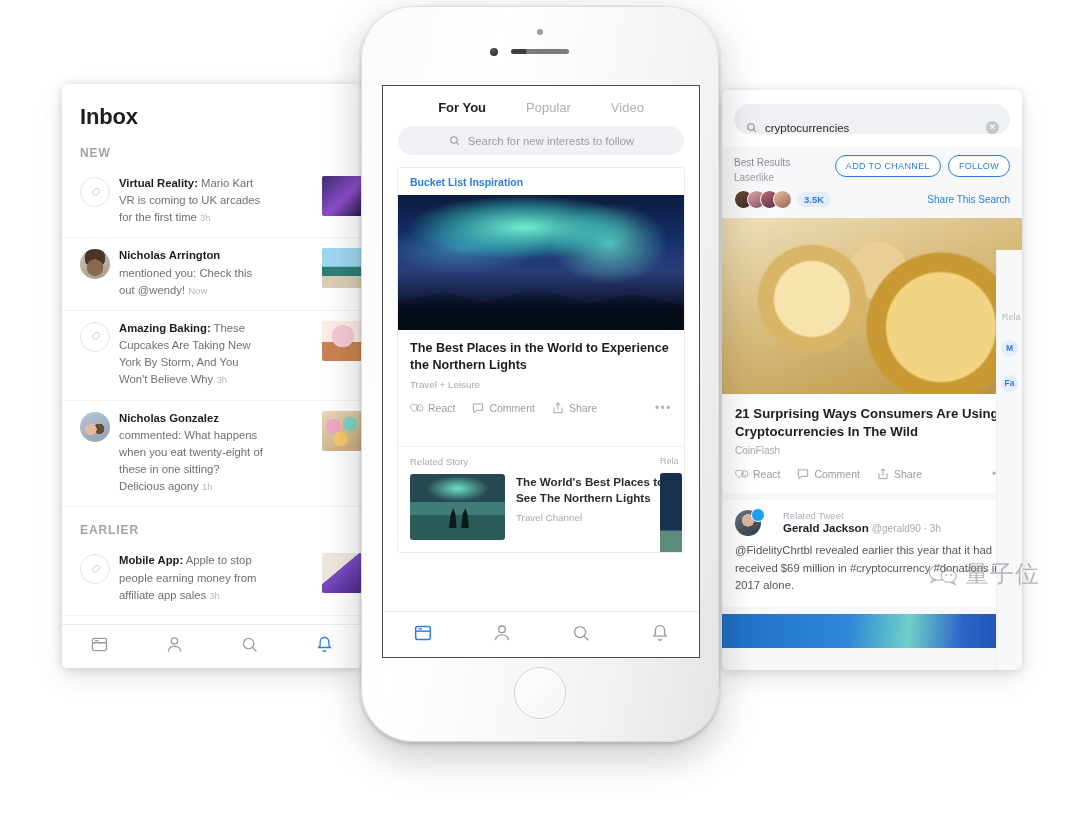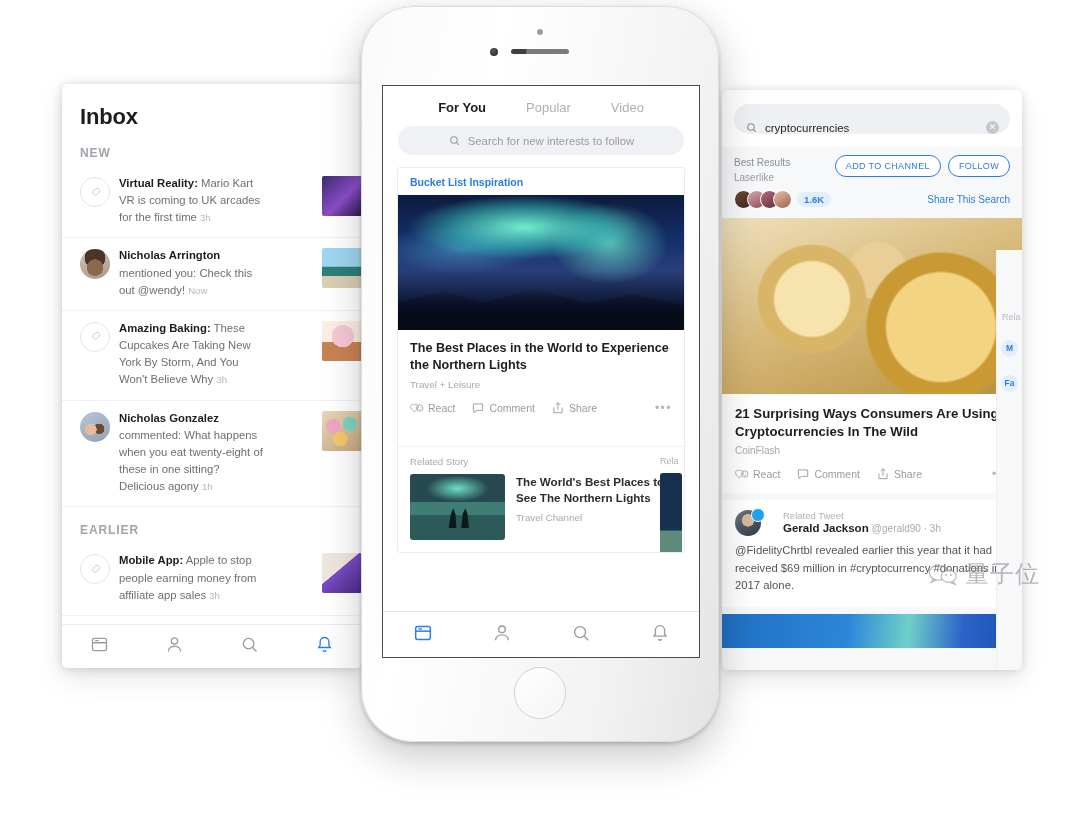--- a/index.html
+++ b/index.html
@@ -433,21 +433,21 @@
         <div class="pill">FOLLOW</div>
       </div>
     </div>
 
     <div class="rp-meta2">
       <div class="facepile">
         <i class="f1"></i>
         <i class="f2"></i>
         <i class="f3"></i>
         <i class="f4"></i>
-        <span class="count">1.6K</span>
+        <span class="count">3.5K</span>
       </div>
       <div class="share-link">Share This Search</div>
     </div>
 
     <div class="rp-card">
       <div class="coin-img"></div>
       <div class="rp-body">
         <div class="rp-title">21 Surprising Ways Consumers Are Using Cryptocurrencies In The Wild</div>
         <div class="rp-src">CoinFlash</div>
         <div class="actionbar">

